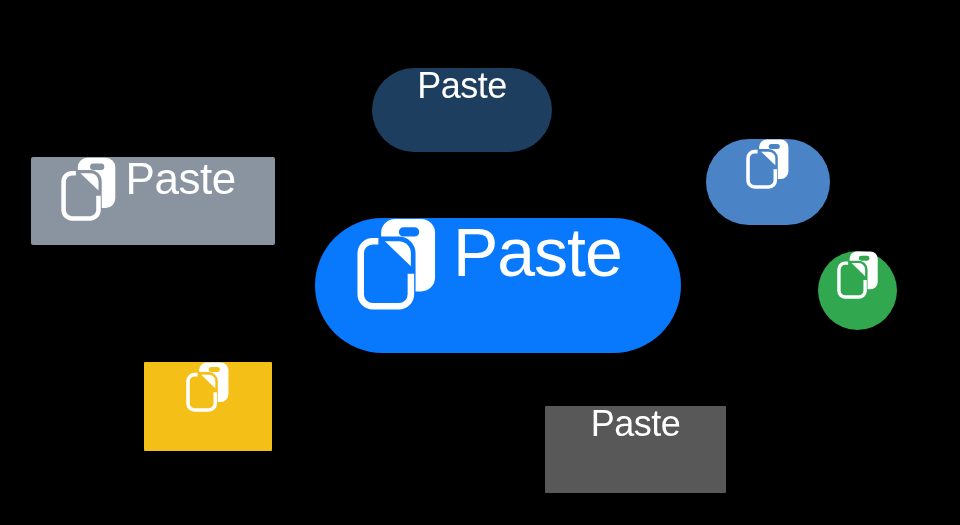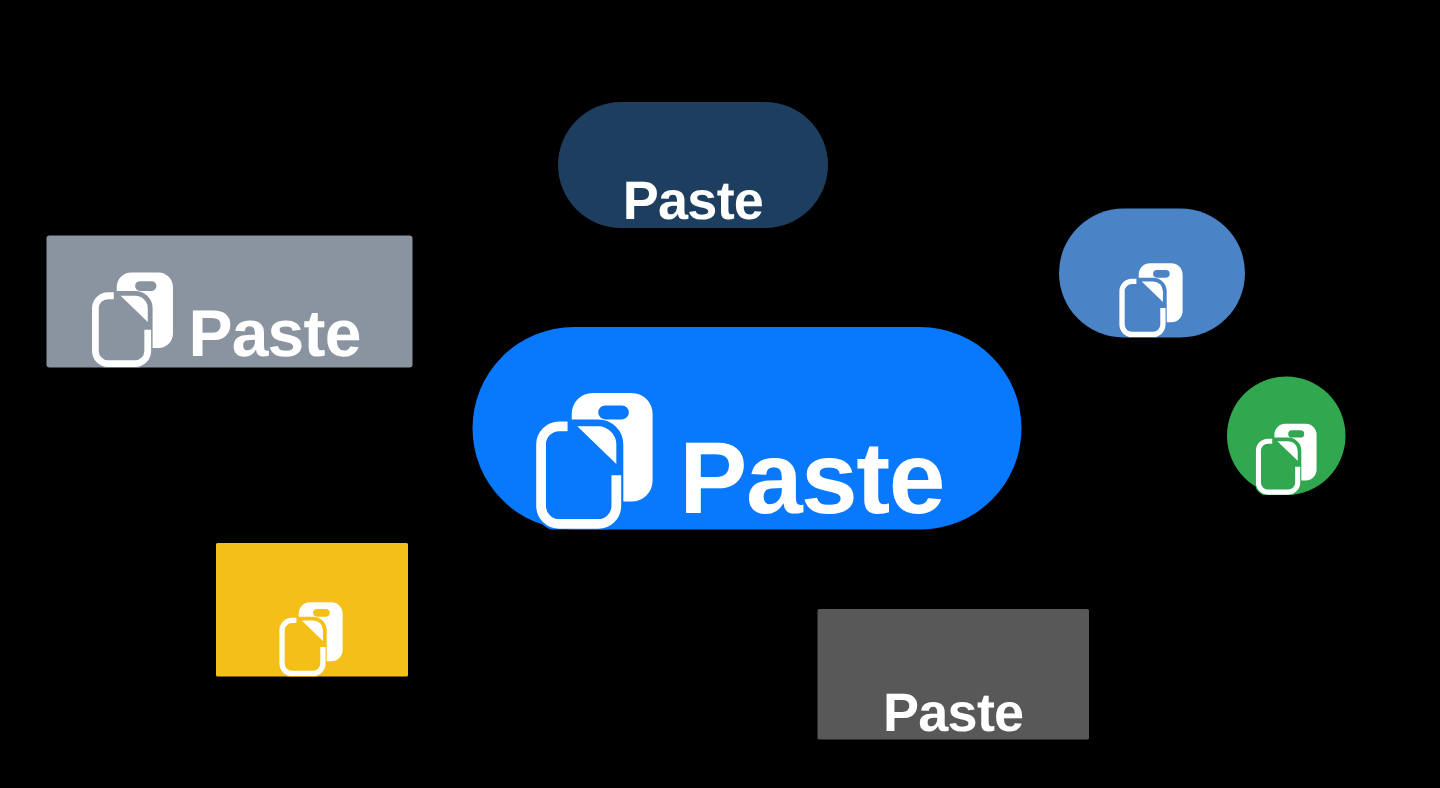--- a/index.html
+++ b/index.html
@@ -7,24 +7,24 @@
   body {
     background: #000000;
     font-family: "Liberation Sans", "DejaVu Sans", sans-serif;
     position: relative;
   }
   .stage { position: absolute; inset: 0; }
 
   .btn {
     position: absolute;
     display: flex;
-    align-items: flex-end;
+    align-items: flex-start;
     justify-content: center;
     color: #ffffff;
-    font-weight: 700;
+    font-weight: 400;
     letter-spacing: -0.5px;
     white-space: nowrap;
   }
   .btn .icon { display: block; flex: 0 0 auto; }
   .btn .icon svg { display: block; height: 100%; width: auto; }
   .label { display: block; line-height: 1; }
 
   
   #btn-navy   { left: 372px; top: 68px;  width: 180px; height: 84px;  border-radius: 42px; font-size: 36px; }
 

